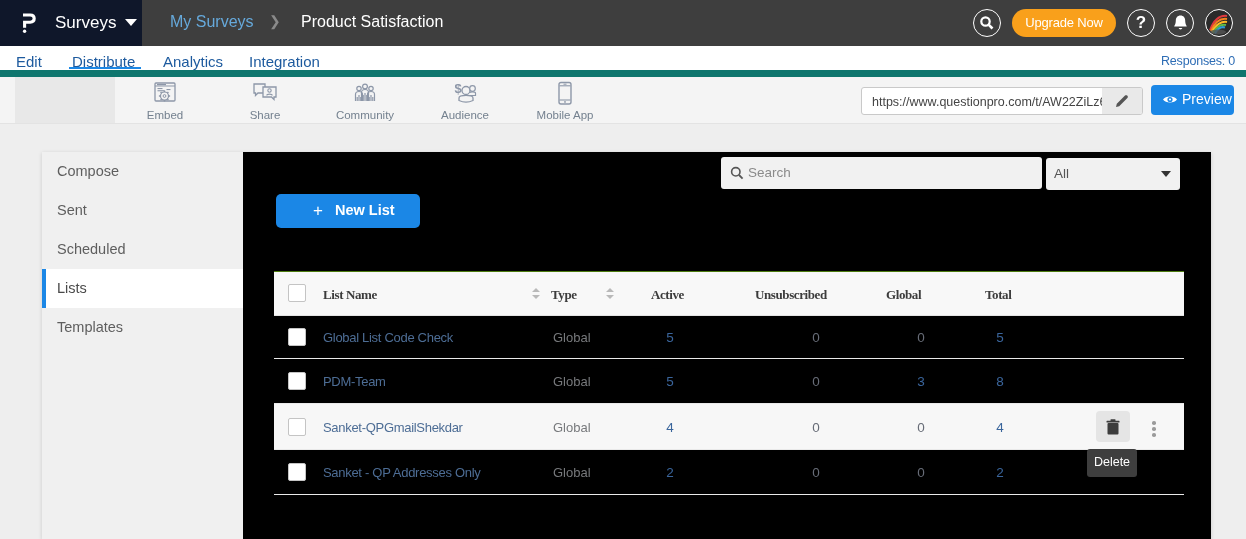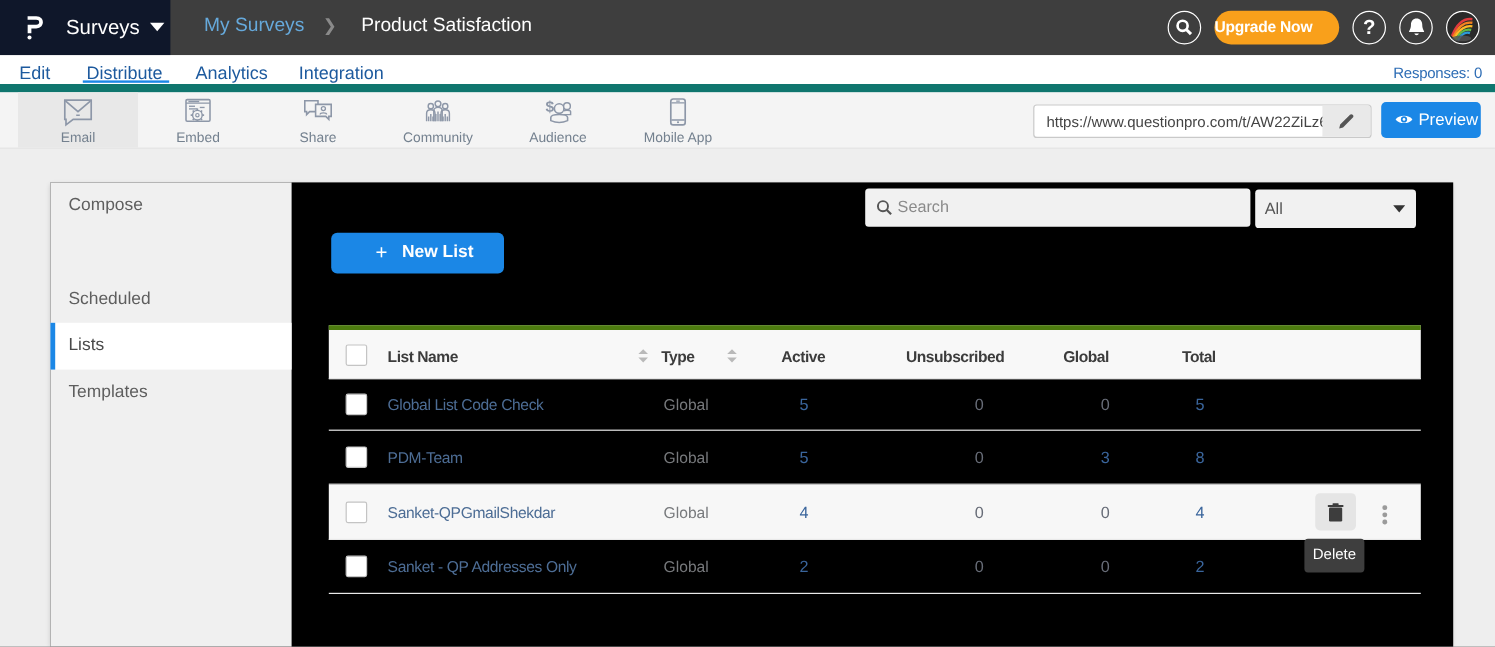--- a/index.html
+++ b/index.html
@@ -9,21 +9,21 @@
 
 
 #topbar { position:absolute; left:0; top:0; width:1246px; height:46px; background:#3e3e3e; }
 #logobox { position:absolute; left:0; top:0; width:142px; height:46px; background:#0f172a; }
 #surveys { position:absolute; left:55px; top:13px; color:#fff; font-size:17px; }
 #surveycaret { position:absolute; left:125px; top:19px; width:0; height:0; border-left:6px solid transparent; border-right:6px solid transparent; border-top:7px solid #fff; }
 #crumb1 { position:absolute; left:170px; top:13px; color:#66a9db; font-size:16px; }
 #crumbsep { position:absolute; left:269px; top:13px; color:#8a8a8a; font-size:14px; }
 #crumb2 { position:absolute; left:301px; top:13px; color:#fff; font-size:16px; }
 .circ { position:absolute; top:9px; width:28px; height:28px; border:1.5px solid #fff; border-radius:50%; }
-#upgrade { position:absolute; left:1012px; top:9px; width:104px; height:28px; background:#f9a01b; border-radius:14px; color:#fff; font-size:13px; font-weight:bold; letter-spacing:-0.2px; line-height:28px; }
+#upgrade { position:absolute; left:1012px; top:9px; width:104px; height:28px; background:#f9a01b; border-radius:14px; color:#fff; font-size:13px; font-weight:normal; letter-spacing:-0.2px; text-align:center; line-height:28px; }
 #qmark { color:#fff; font-weight:bold; font-size:17px; text-align:center; line-height:25px; }
 
 
 #tabbar { position:absolute; left:0; top:46px; width:1246px; height:31px; background:#fff; border-bottom:7px solid #0f766e; }
 .tab { position:absolute; top:7px; color:#1d5a9e; font-size:15px; }
 #distunder { position:absolute; left:69px; top:21px; width:72px; height:2px; background:#1b87e6; }
 #responses { position:absolute; left:1161px; top:8px; color:#2e6db5; font-size:12.5px; letter-spacing:-0.2px; }
 
 
 #iconbar { position:absolute; left:0; top:77px; width:1246px; height:47px; background:#f4f4f4; border-bottom:1px solid #e3e3e3; }
@@ -47,21 +47,21 @@
 #searchtxt { position:absolute; left:27px; top:8px; font-size:13.5px; color:#8a8a8a; }
 #allbox { position:absolute; left:1004px; top:6px; width:134px; height:32px; background:#f1f1f1; border-radius:3px; }
 #alltxt { position:absolute; left:8px; top:8px; font-size:13.5px; color:#555; }
 #allcaret { position:absolute; left:115px; top:13px; width:0; height:0; border-left:5.5px solid transparent; border-right:5.5px solid transparent; border-top:6px solid #333; }
 #newlist { position:absolute; left:234px; top:42px; width:144px; height:34px; background:#1b87e6; border-radius:5px; color:#fff; }
 #newlistplus { position:absolute; left:37px; top:7px; font-size:17px; font-weight:normal; }
 #newlisttxt { position:absolute; left:59px; top:8px; font-size:14.5px; font-weight:bold; }
 
 
 #table { position:absolute; left:232px; top:119px; width:910px; }
-#thead { position:absolute; left:0; top:0; width:910px; height:45px; background:#f8f8f8; border-top:4px solid #4d7c0f; border-bottom:1px solid #e4e4e4; }
+#thead { position:absolute; left:0; top:0; width:910px; height:45px; background:#f8f8f8; border-top:1px solid #4d7c0f; border-bottom:1px solid #e4e4e4;font-family:Liberation Serif, serif; }
 .hcell { position:absolute; top:15px; font-size:13px; font-weight:bold; color:#3c3c3c; letter-spacing:-0.4px; }
 .row { position:absolute; left:0; width:910px; border-bottom:1px solid #e9e9e9; }
 .cb { position:absolute; left:14px; width:18px; height:18px; border:1px solid #c4c4c4; border-radius:2px; background:#fff; }
 .lname { position:absolute; left:49px; font-size:13px; color:#4d6d95; letter-spacing:-0.3px; }
 .gtype { position:absolute; left:279px; font-size:13px; color:#77797c; }
 .num { position:absolute; width:40px; text-align:center; font-size:13.5px; color:#3a659c; }
 .zero { color:#676c77; }
 .sort { position:absolute; width:9px; }
 .sort b, .sort i { position:absolute; left:0; width:0; height:0; border-left:4px solid transparent; border-right:4px solid transparent; }
 .sort b { top:1px; border-bottom:4.5px solid #b9b9b9; }
@@ -120,28 +120,20 @@
   <div class="tab" style="left:16px;">Edit</div>
   <div class="tab" style="left:72px;">Distribute</div>
   <div id="distunder"></div>
   <div class="tab" style="left:163px;">Analytics</div>
   <div class="tab" style="left:249px;">Integration</div>
   <div id="responses">Responses: 0</div>
 </div>
 
 <div id="iconbar">
   <div id="emailactive"></div>
-  <div class="ibitem" style="left:15px; width:100px;">
-    <svg class="ibicon" width="26" height="25" viewBox="0 0 26 25">
-      <path d="M2,2.5 L24,2.5 L24,18.5 L9,18.5 L3,23 L3,18.5 L2,18.5 Z" fill="none" stroke="#8d97a8" stroke-width="1.4"></path>
-      <path d="M2.5,3 L13,12 L23.5,3" fill="none" stroke="#8d97a8" stroke-width="1.4"></path>
-      <line x1="11.5" y1="15" x2="14.5" y2="15" stroke="#8d97a8" stroke-width="1.2"></line>
-    </svg>
-    <div class="iblabel">Email</div>
-  </div>
   <div class="ibitem" style="left:115px; width:100px;">
     <svg class="ibicon" width="25" height="25" viewBox="0 0 25 25">
       <rect x="2.5" y="2" width="20" height="18" rx="1" fill="none" stroke="#8d97a8" stroke-width="1.3"></rect>
       <line x1="2.5" y1="5" x2="22.5" y2="5" stroke="#8d97a8" stroke-width="1"></line>
       <rect x="4.5" y="3" width="9" height="1.2" fill="#8d97a8"></rect>
       <rect x="5" y="7" width="5" height="1.1" fill="#8d97a8"></rect>
       <rect x="5" y="9.2" width="7" height="1.1" fill="#8d97a8"></rect>
       <rect x="14" y="8" width="4" height="1.1" fill="#8d97a8"></rect>
       <circle cx="12" cy="15" r="4" fill="none" stroke="#8d97a8" stroke-width="1.2"></circle>
       <circle cx="12" cy="15" r="1.4" fill="none" stroke="#8d97a8" stroke-width="1"></circle>
@@ -224,20 +216,21 @@
       <circle cx="8" cy="6.5" r="2.6" fill="#1b87e6"></circle>
       <circle cx="8" cy="6.5" r="1.1" fill="#fff"></circle>
     </svg>
     <div id="previewtxt">Preview</div>
   </div>
 </div>
 
 <div id="card">
   <div id="sidebar">
     <div class="sbitem" style="top:0;">Compose</div>
+    <div class="sbitem" style="top:39px;">Sent</div>
     <div class="sbitem" style="top:78px;">Scheduled</div>
     <div class="sbitem sbactive" style="top:117px;">Lists</div>
     <div class="sbitem" style="top:156px;">Templates</div>
   </div>
 
   <div id="searchbox">
     <svg class="abs" style="left:9px; top:9px;" width="14" height="14" viewBox="0 0 14 14">
       <circle cx="5.8" cy="5.8" r="4.2" fill="none" stroke="#555" stroke-width="1.6"></circle>
       <line x1="9" y1="9" x2="12.6" y2="12.6" stroke="#555" stroke-width="1.8"></line>
     </svg>

